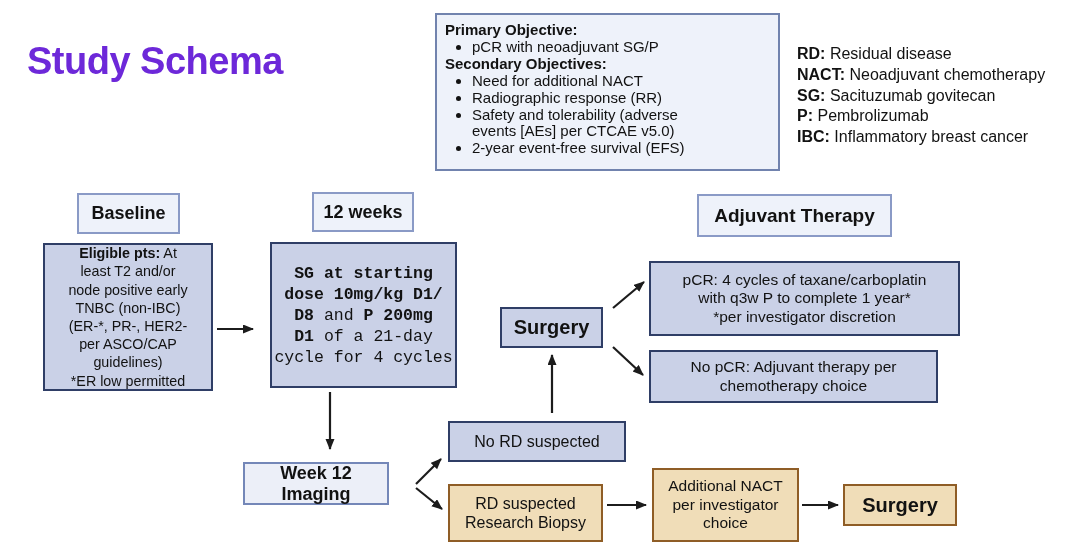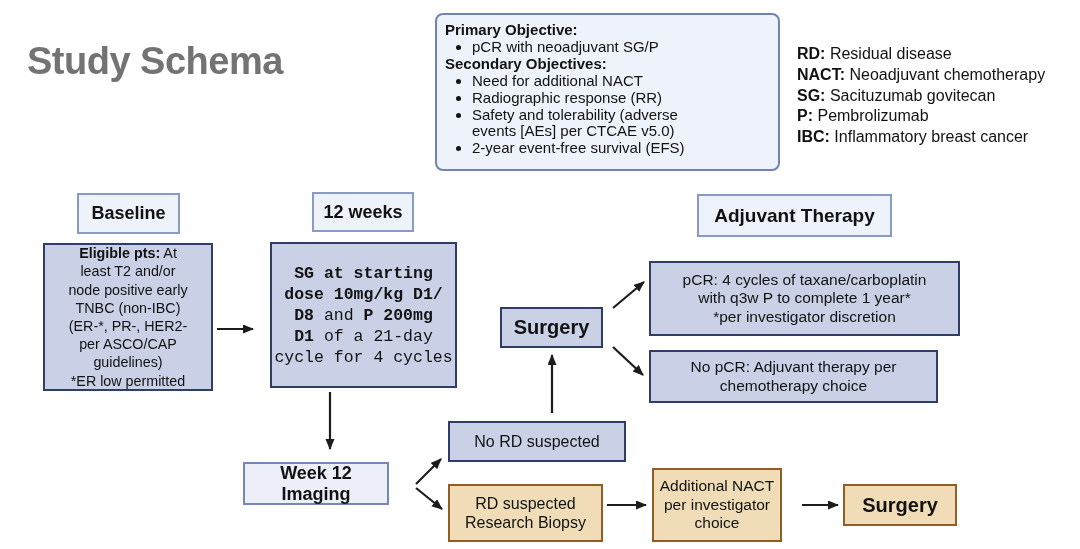--- a/index.html
+++ b/index.html
@@ -11,42 +11,42 @@
   .box{
     position:absolute;box-sizing:border-box;
     display:flex;align-items:center;justify-content:center;
     text-align:center;white-space:pre-line;
   }
   .hdr{background:#eef2fa;border:2px solid #8a9ac6;font-weight:bold;}
   .blue{background:#cad1e7;border:2.5px solid #2f3e66;}
   .lightblue{background:#eceff8;border:2px solid #7487b8;}
   .tan{background:#f0ddb8;border:2.5px solid #8f5d26;}
   .title{
-    font-size:38px;font-weight:bold;color:#737373;letter-spacing:-0.5px;
+    font-size:38px;font-weight:bold;color:#6d28d9;letter-spacing:-0.5px;
   }
   .objectives{
     background:#eef2fa;border:2px solid #7183ae;
     text-align:left;font-size:15px;line-height:16.9px;
     padding:7px 8px;white-space:normal;display:block;
   }
   .objectives h3{margin:0;font-size:15px;line-height:16.9px;font-weight:bold;}
   .objectives ul{margin:0;padding-left:27px;list-style-type:disc;}
   .objectives li{white-space:pre-line;max-width:272px;}
   .abbr{font-size:16px;line-height:20.8px;white-space:nowrap;}
   .abbr b{font-weight:bold;}
   svg.arrows{position:absolute;left:0;top:0;pointer-events:none;}
 </style>
 </head>
 <body>
 
 <div class="slide">
 
   <div class="abs title" style="left:27px;top:40px;">Study Schema</div>
 
-  <div class="abs objectives" style="left:435px;top:13px;width:345px;height:158px;border-radius:8px;">
+  <div class="abs objectives" style="left:435px;top:13px;width:345px;height:158px;">
     <h3>Primary Objective:</h3>
     <ul>
       <li>pCR with neoadjuvant SG/P</li>
     </ul>
     <h3>Secondary Objectives:</h3>
     <ul>
       <li>Need for additional NACT</li>
       <li>Radiographic response (RR)</li>
       <li>Safety and tolerability (adverse
 events [AEs] per CTCAE v5.0)</li>
@@ -94,21 +94,21 @@
   <div class="box blue" style="left:649px;top:350px;width:289px;height:53px;font-size:15.5px;line-height:18.6px;">No pCR: Adjuvant therapy per
 chemotherapy choice</div>
 
   <div class="box blue" style="left:448px;top:421px;width:178px;height:41px;font-size:16px;">No RD suspected</div>
 
   <div class="box lightblue" style="left:243px;top:462px;width:146px;height:43px;font-size:18px;font-weight:bold;">Week 12 Imaging</div>
 
   <div class="box tan" style="left:448px;top:484px;width:155px;height:58px;font-size:16px;line-height:19px;">RD suspected
 Research Biopsy</div>
 
-  <div class="box tan" style="left:652px;top:468px;width:130px;height:74px;font-size:15.5px;line-height:18.6px;">Additional NACT
+  <div class="box tan" style="left:652px;top:468px;width:147px;height:74px;font-size:15.5px;line-height:18.6px;">Additional NACT
 per investigator
 choice</div>
 
   <div class="box tan" style="left:843px;top:484px;width:114px;height:42px;font-size:20px;font-weight:bold;">Surgery</div>
 
   <svg class="arrows" width="1080" height="549" viewBox="0 0 1080 549">
     <defs>
       <marker id="ah" markerUnits="userSpaceOnUse" markerWidth="12" markerHeight="10" refX="10" refY="4.5" orient="auto">
         <polygon points="0 0, 11 4.5, 0 9" fill="#1c1c1c"></polygon>
       </marker>

